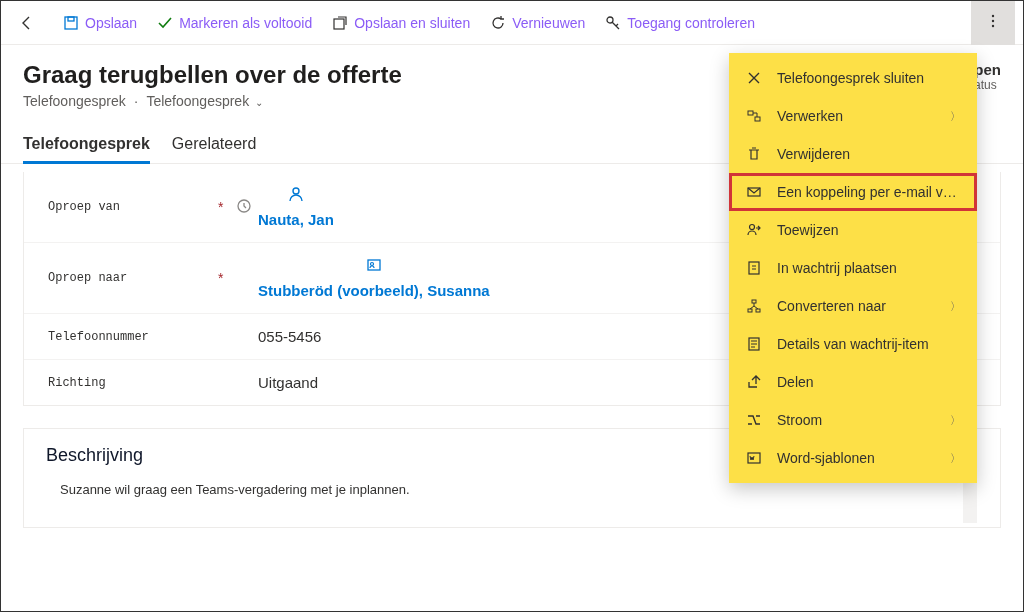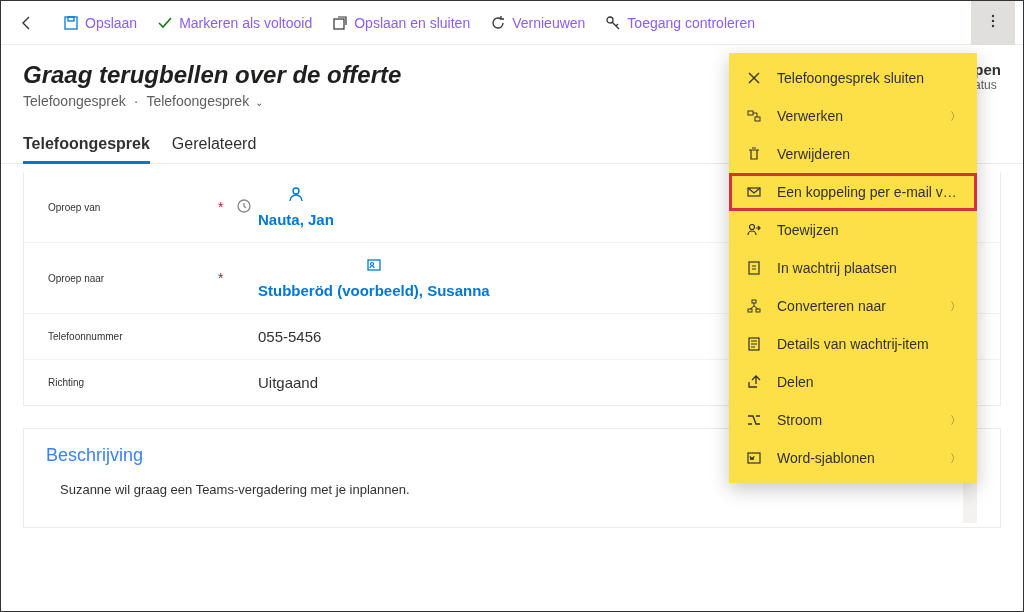--- a/index.html
+++ b/index.html
@@ -3,42 +3,42 @@
 <meta charset="utf-8">
 <style>
 * { box-sizing: border-box; margin: 0; padding: 0; }
 body { font-family: 'Segoe UI', Arial, sans-serif; font-size: 14px; color: #323130; background: #fff; width: 1024px; height: 612px; overflow: hidden; position: relative; border: 1px solid #333; }
 .toolbar { display: flex; align-items: center; height: 44px; border-bottom: 1px solid #edebe9; padding: 0 8px; }
 .tb-btn { display: flex; align-items: center; gap: 6px; padding: 6px 10px; cursor: pointer; color: #8b5cf6; }
 .tb-icon { width: 16px; height: 16px; display: flex; align-items: center; justify-content: center; }
 .tb-back { width: 36px; justify-content: center; padding: 6px 4px; margin-right: 8px; }
 .overflow-btn { width: 44px; height: 44px; display: flex; align-items: center; justify-content: center; background: #e1dfdd; cursor: pointer; margin-left: auto; }
 .header-area { padding: 16px 22px 0 22px; position: relative; }
-.page-title { font-size: 24px; font-weight: 600; color: #201f1e; margin-bottom: 4px; font-style: italic; }
+.page-title { font-size: 24px; font-weight: 600; color: #201f1e; margin-bottom: 4px; }
 .subtitle-row { display: flex; align-items: center; gap: 8px; color: #605e5c; font-size: 14px; margin-bottom: 18px; }
 .subtitle-sep { color: #605e5c; }
 .chev { font-size: 10px; margin-left: 2px; }
 .status-box { position: absolute; right: 22px; top: 16px; text-align: left; }
 .status-val { font-weight: 600; font-size: 15px; }
 .status-lbl { font-size: 12px; color: #605e5c; }
 .tabs { display: flex; gap: 22px; padding: 0 22px; border-bottom: 1px solid #edebe9; }
 .tab { padding: 8px 0 10px 0; font-size: 16px; cursor: pointer; color: #323130; position: relative; }
 .tab.active { font-weight: 600; }
 .tab.active::after { content: ''; position: absolute; left: 0; right: 0; bottom: -1px; height: 3px; background: #0078d4; }
 .form-area { padding: 8px 22px 0 22px; }
 .form-card { border: 1px solid #edebe9; border-top: none; }
 .field-row { display: flex; align-items: center; padding: 14px 24px; border-bottom: 1px solid #f3f2f1; }
 .field-row:last-child { border-bottom: none; }
-.field-label { width: 170px; color: #323130; font-size: 10px; }
+.field-label { width: 170px; color: #323130; font-size: 12px; font-family: Liberation Mono, monospace; }
 .field-req { color: #a4262c; margin-right: 10px; width: 8px; }
 .field-pre-icon { width: 18px; color: #605e5c; margin-right: 4px; }
 .field-value { font-size: 15px; flex-direction: column; }
 .link-val { color: #0078d4; font-weight: 600; display: flex; align-items: center; gap: 6px; }
 .desc-card { border: 1px solid #edebe9; margin-top: 22px; padding: 16px 22px 30px 22px; }
-.desc-title { font-size: 18px; color: #3b82f6; margin-bottom: 16px; }
+.desc-title { font-size: 18px; color: #0f172a; margin-bottom: 16px; }
 .desc-text { font-size: 13px; padding-left: 14px; }
 .dropdown-menu { position: absolute; top: 52px; right: 46px; width: 248px; background: #fde047; box-shadow: 0 6px 18px rgba(0,0,0,0.22); z-index: 50; padding: 6px 0; max-height: 470px; overflow-y: auto; }
 .menu-item { display: flex; align-items: center; padding: 10px 16px; cursor: pointer; gap: 14px; color: #323130; }
 .menu-item.highlighted { outline: 3px solid #d13438; outline-offset: -3px; }
 .menu-icon { width: 18px; height: 18px; display: flex; align-items: center; justify-content: center; color: #323130; flex-shrink: 0; }
 .menu-label { flex: 1; white-space: nowrap; overflow: hidden; text-overflow: ellipsis; }
 .menu-chev { font-size: 11px; color: #605e5c; }
 .scrollbar-track { position: absolute; right: 46px; top: 52px; width: 14px; height: 470px; background: #f3f2f1; z-index: 49; }
 .scrollbar-thumb { position: absolute; right: 1px; top: 12px; width: 10px; height: 370px; background: #c8c6c4; }
 svg { width: 16px; height: 16px; }

